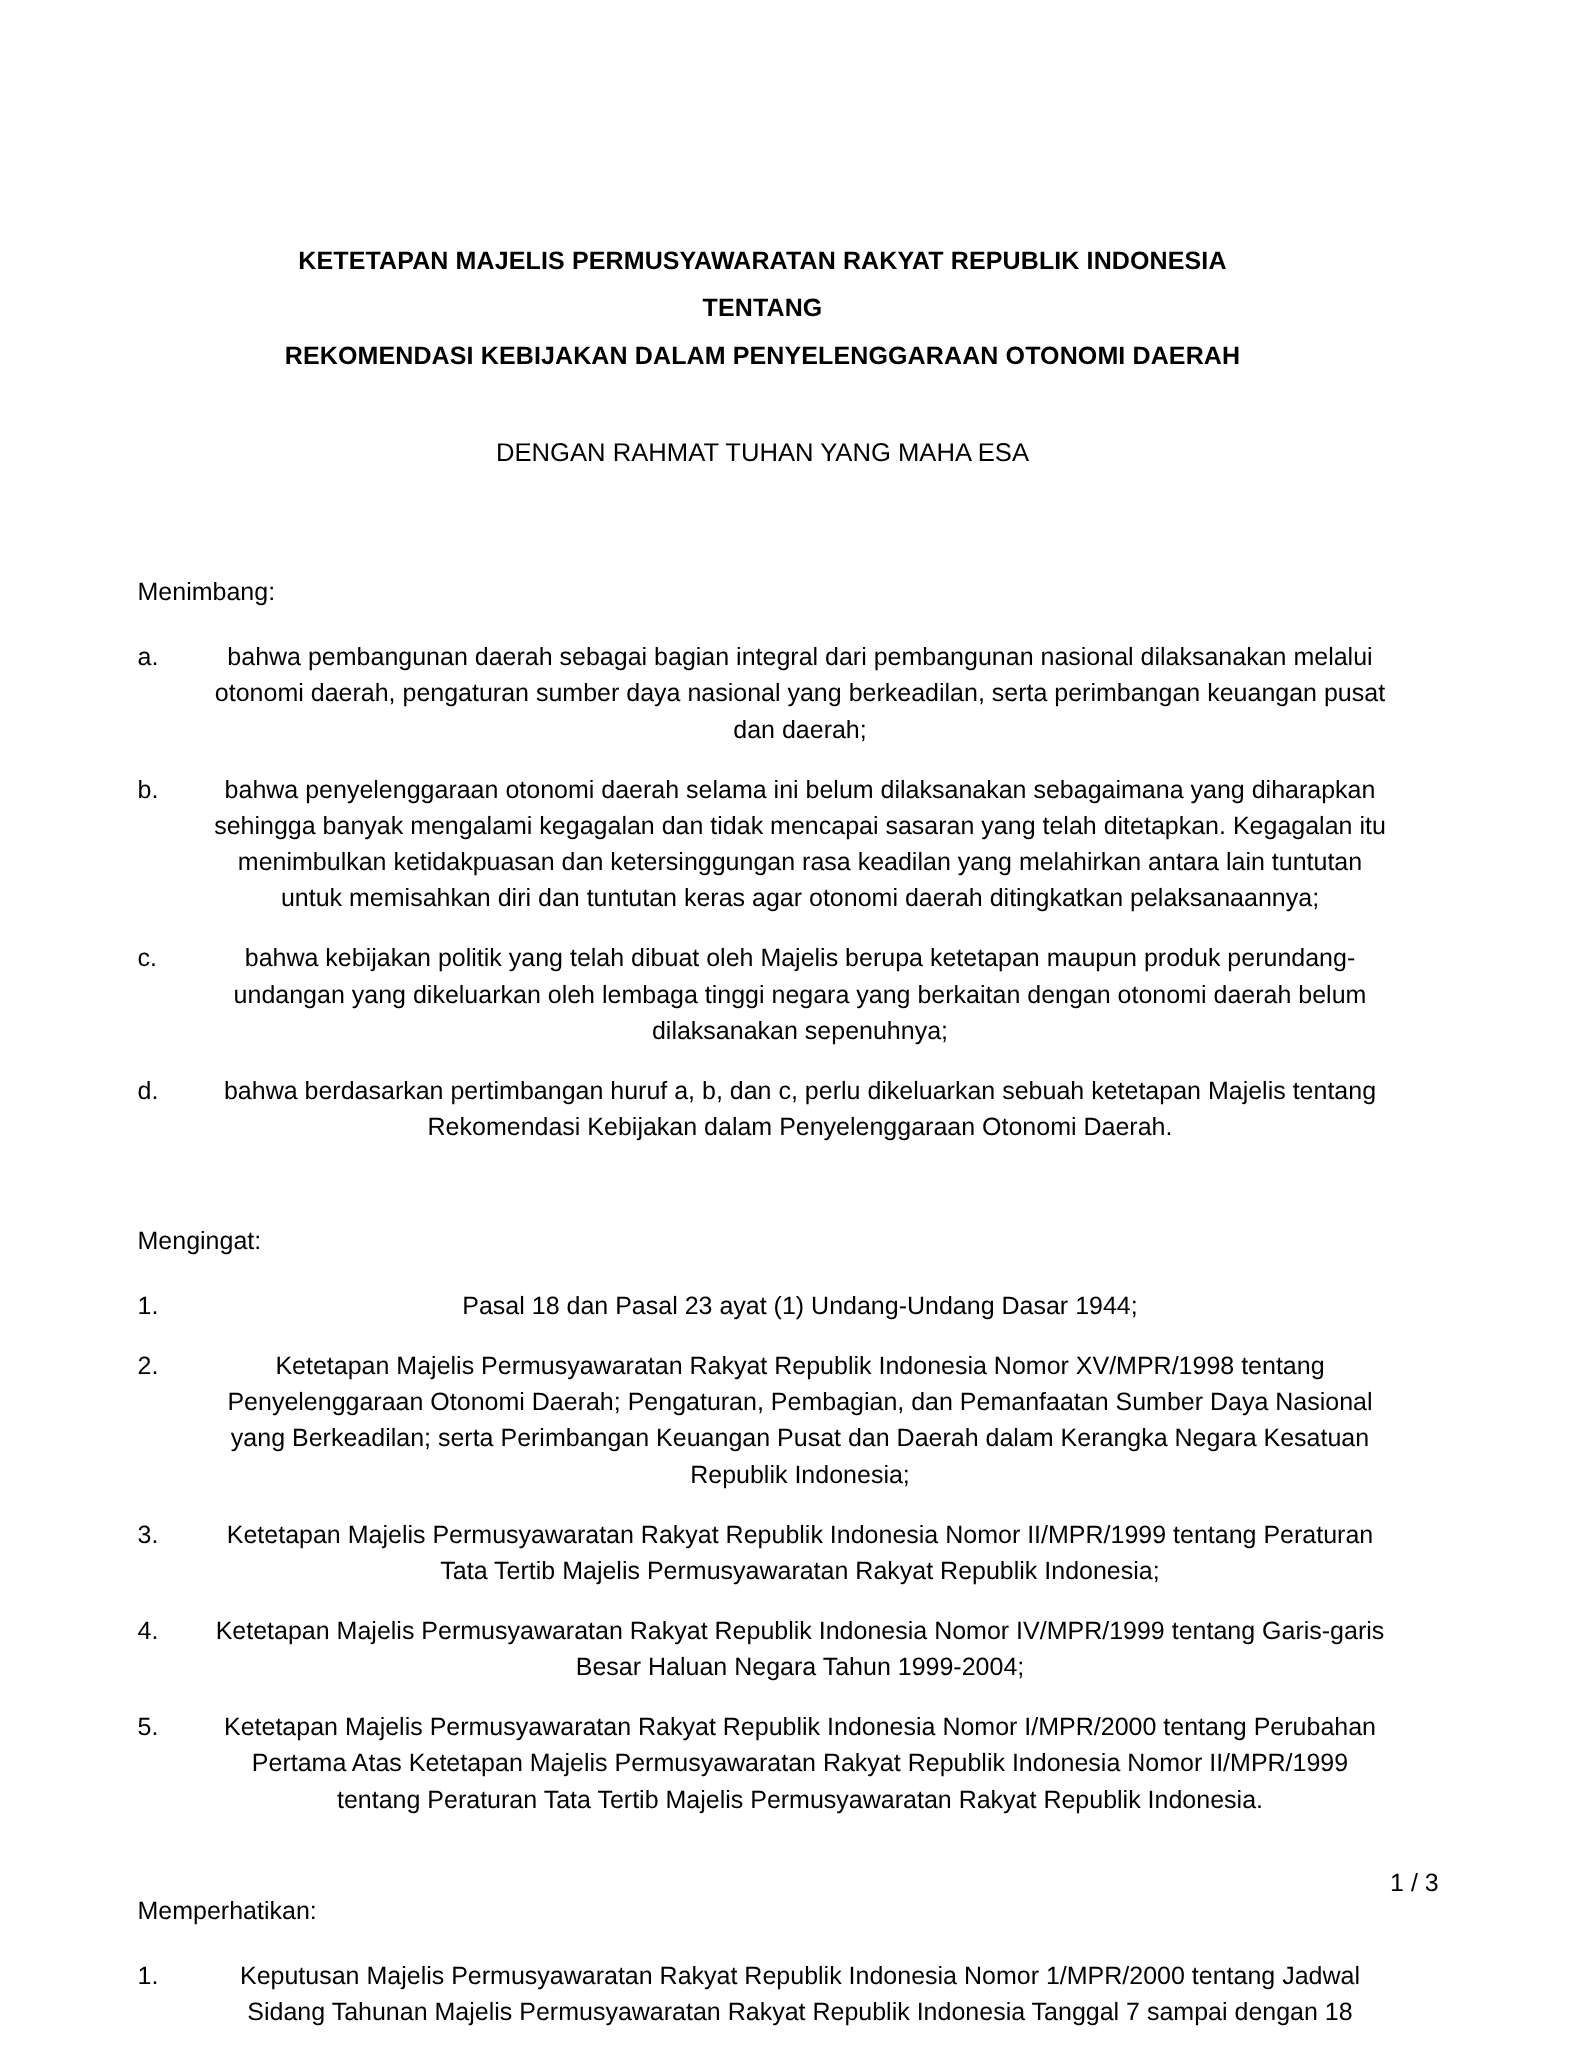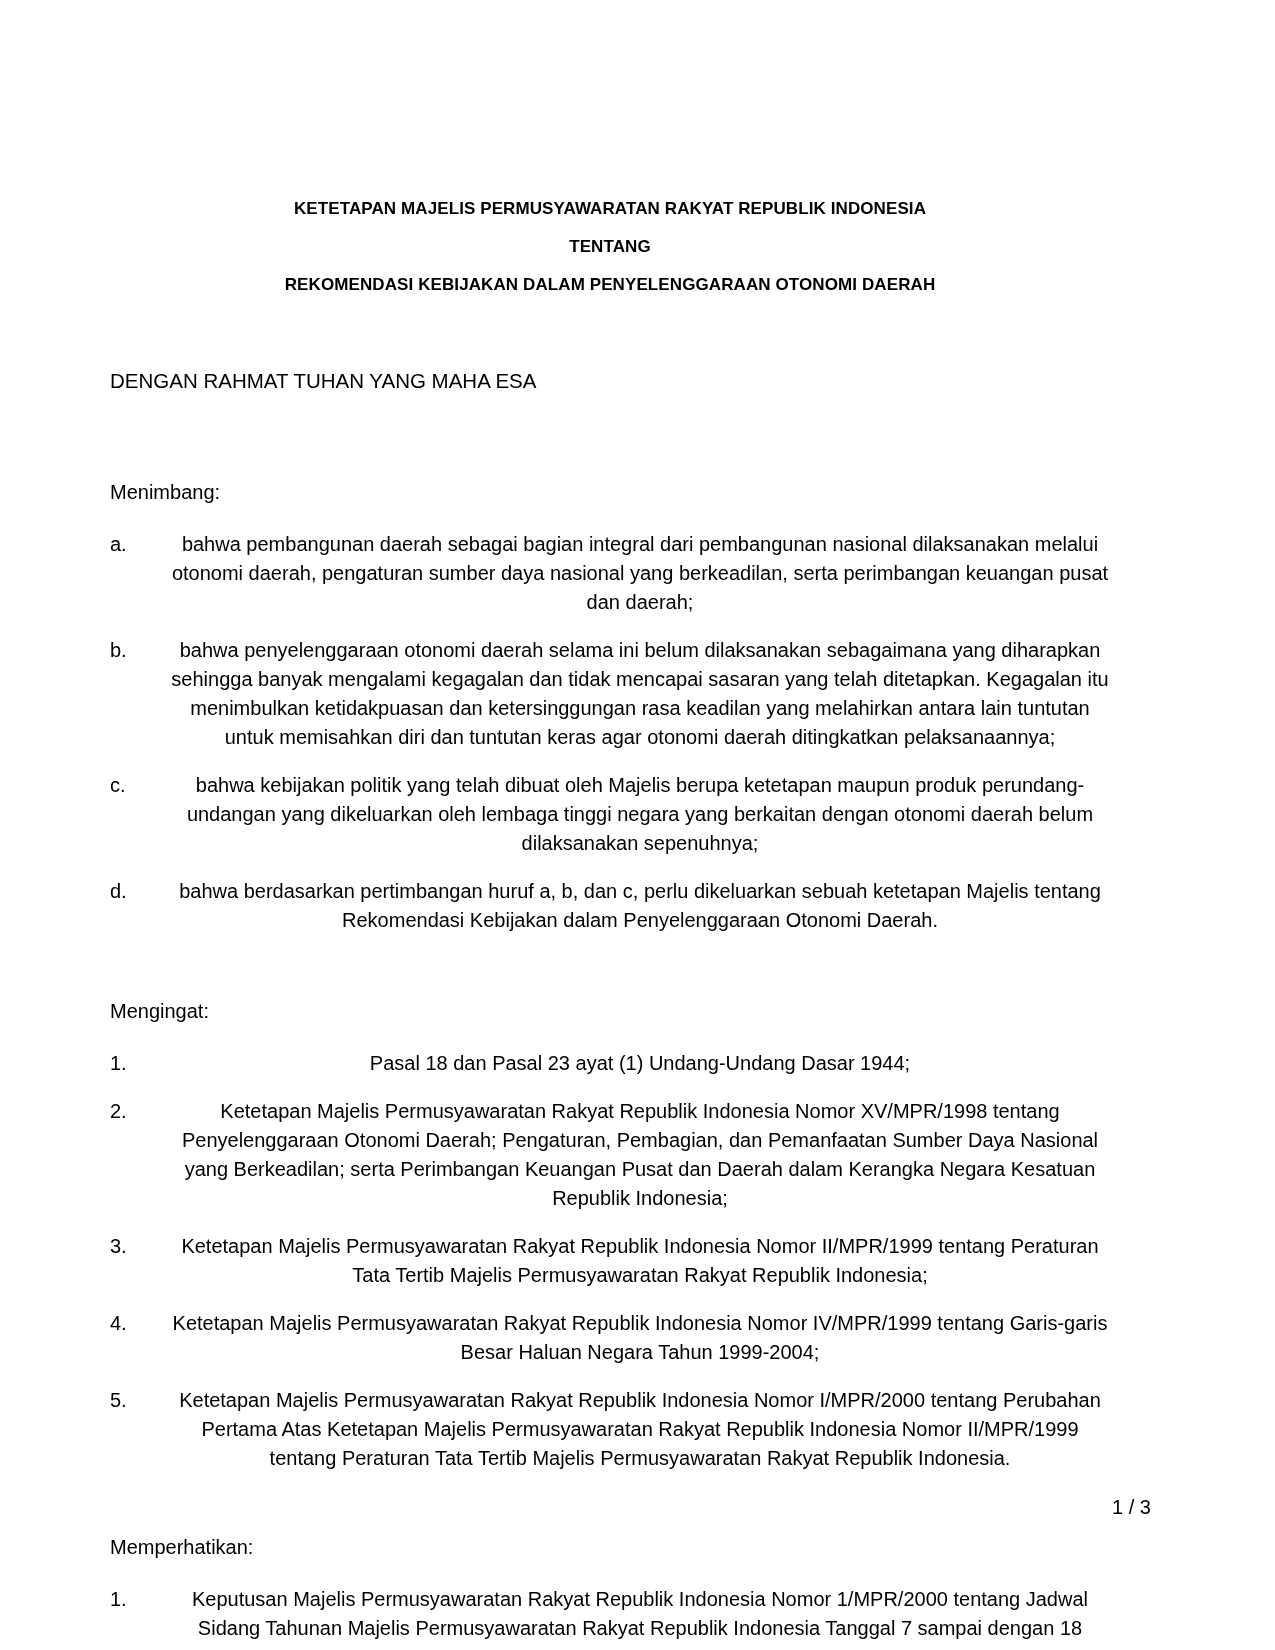--- a/index.html
+++ b/index.html
@@ -27,28 +27,28 @@
     top: 190px;
     width: 1000px;
   }
 
   
   .title-block {
     text-align: center;
   }
   .title-line {
     font-weight: bold;
-    font-size: 17px;
+    font-size: 20px;
     line-height: 38px;
     letter-spacing: 0.1px;
   }
 
   .subtitle-block {
-    text-align: left;
-    margin-top: 60px;
+    text-align: center;
+    margin-top: 42px;
   }
   .subtitle-line {
     font-size: 20.5px;
     line-height: 34px;
     font-weight: normal;
   }
   .subtitle-gap {
     height: 34px;
   }
 

